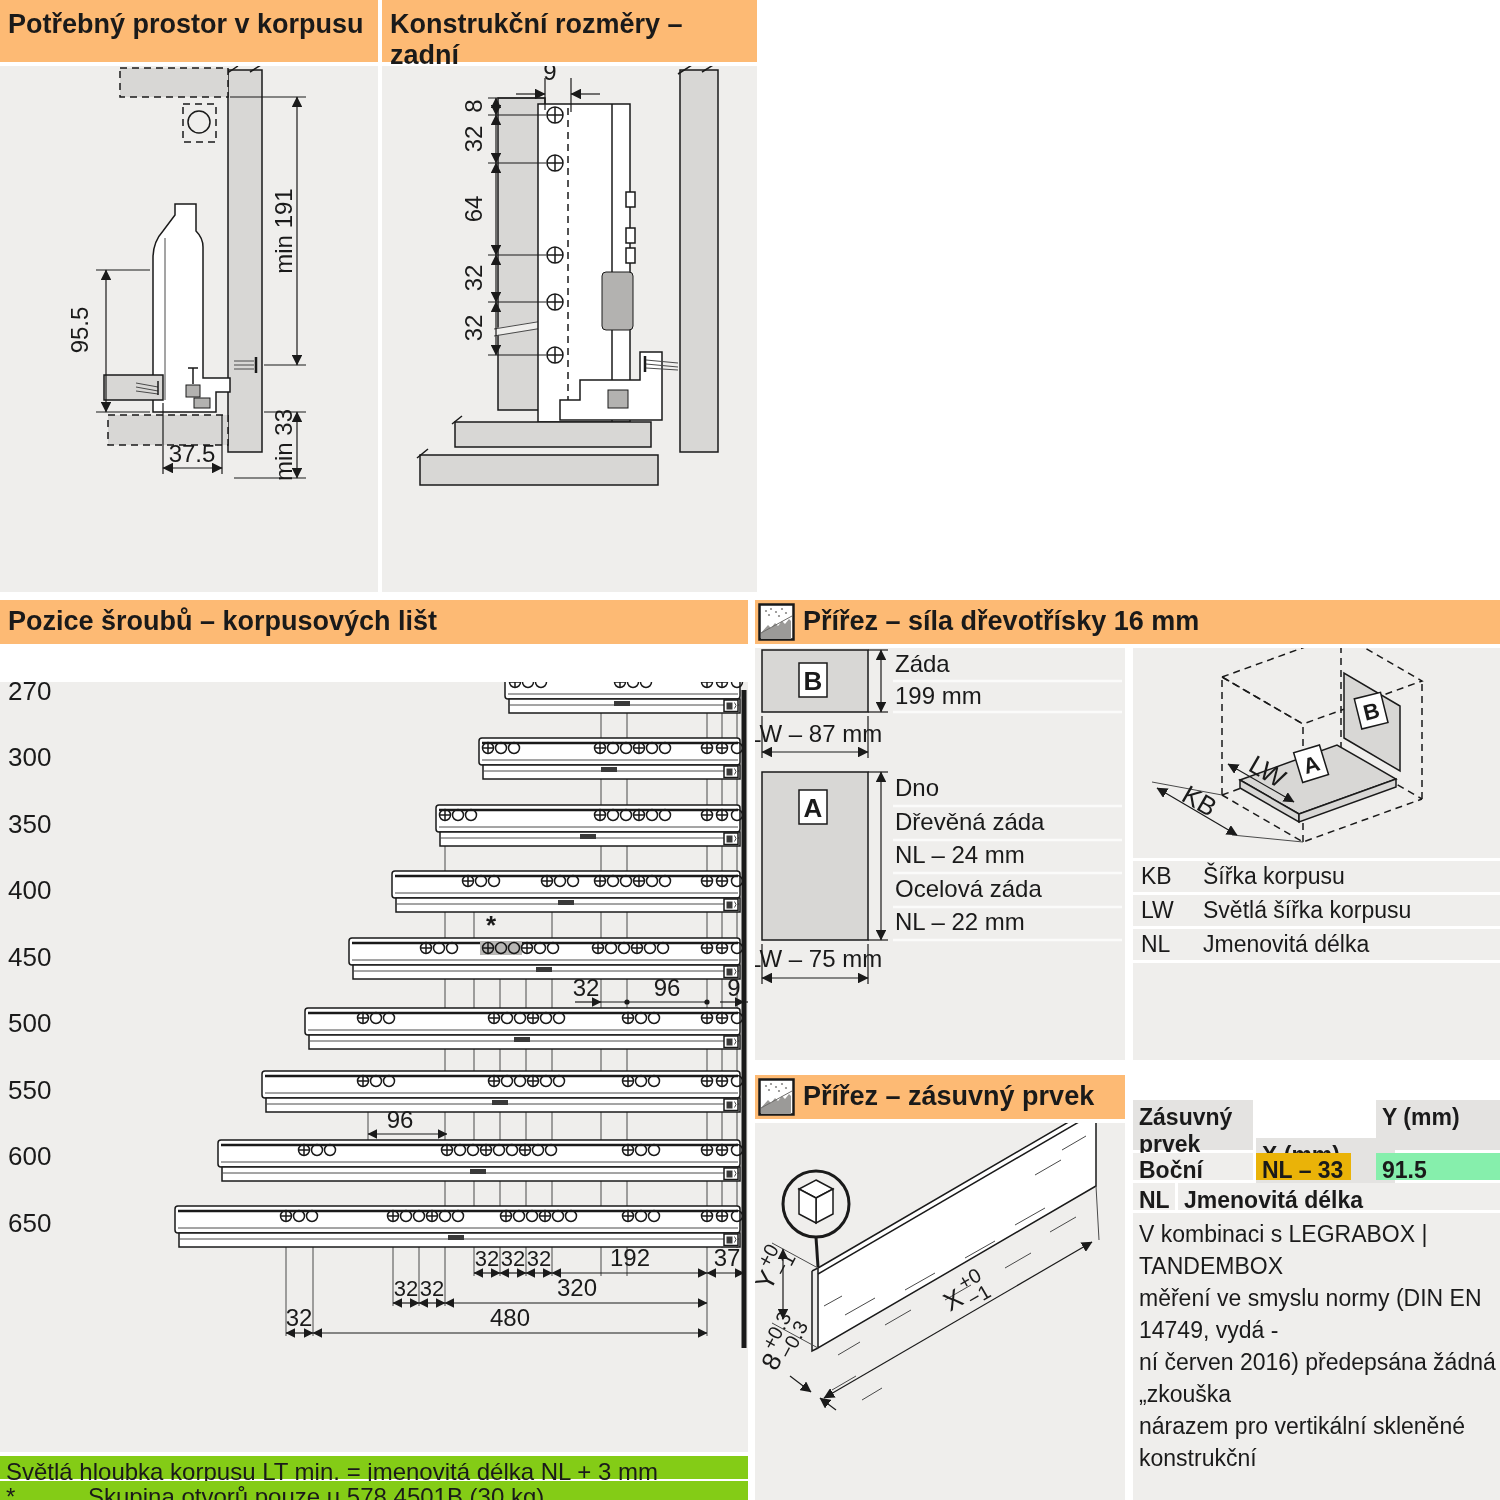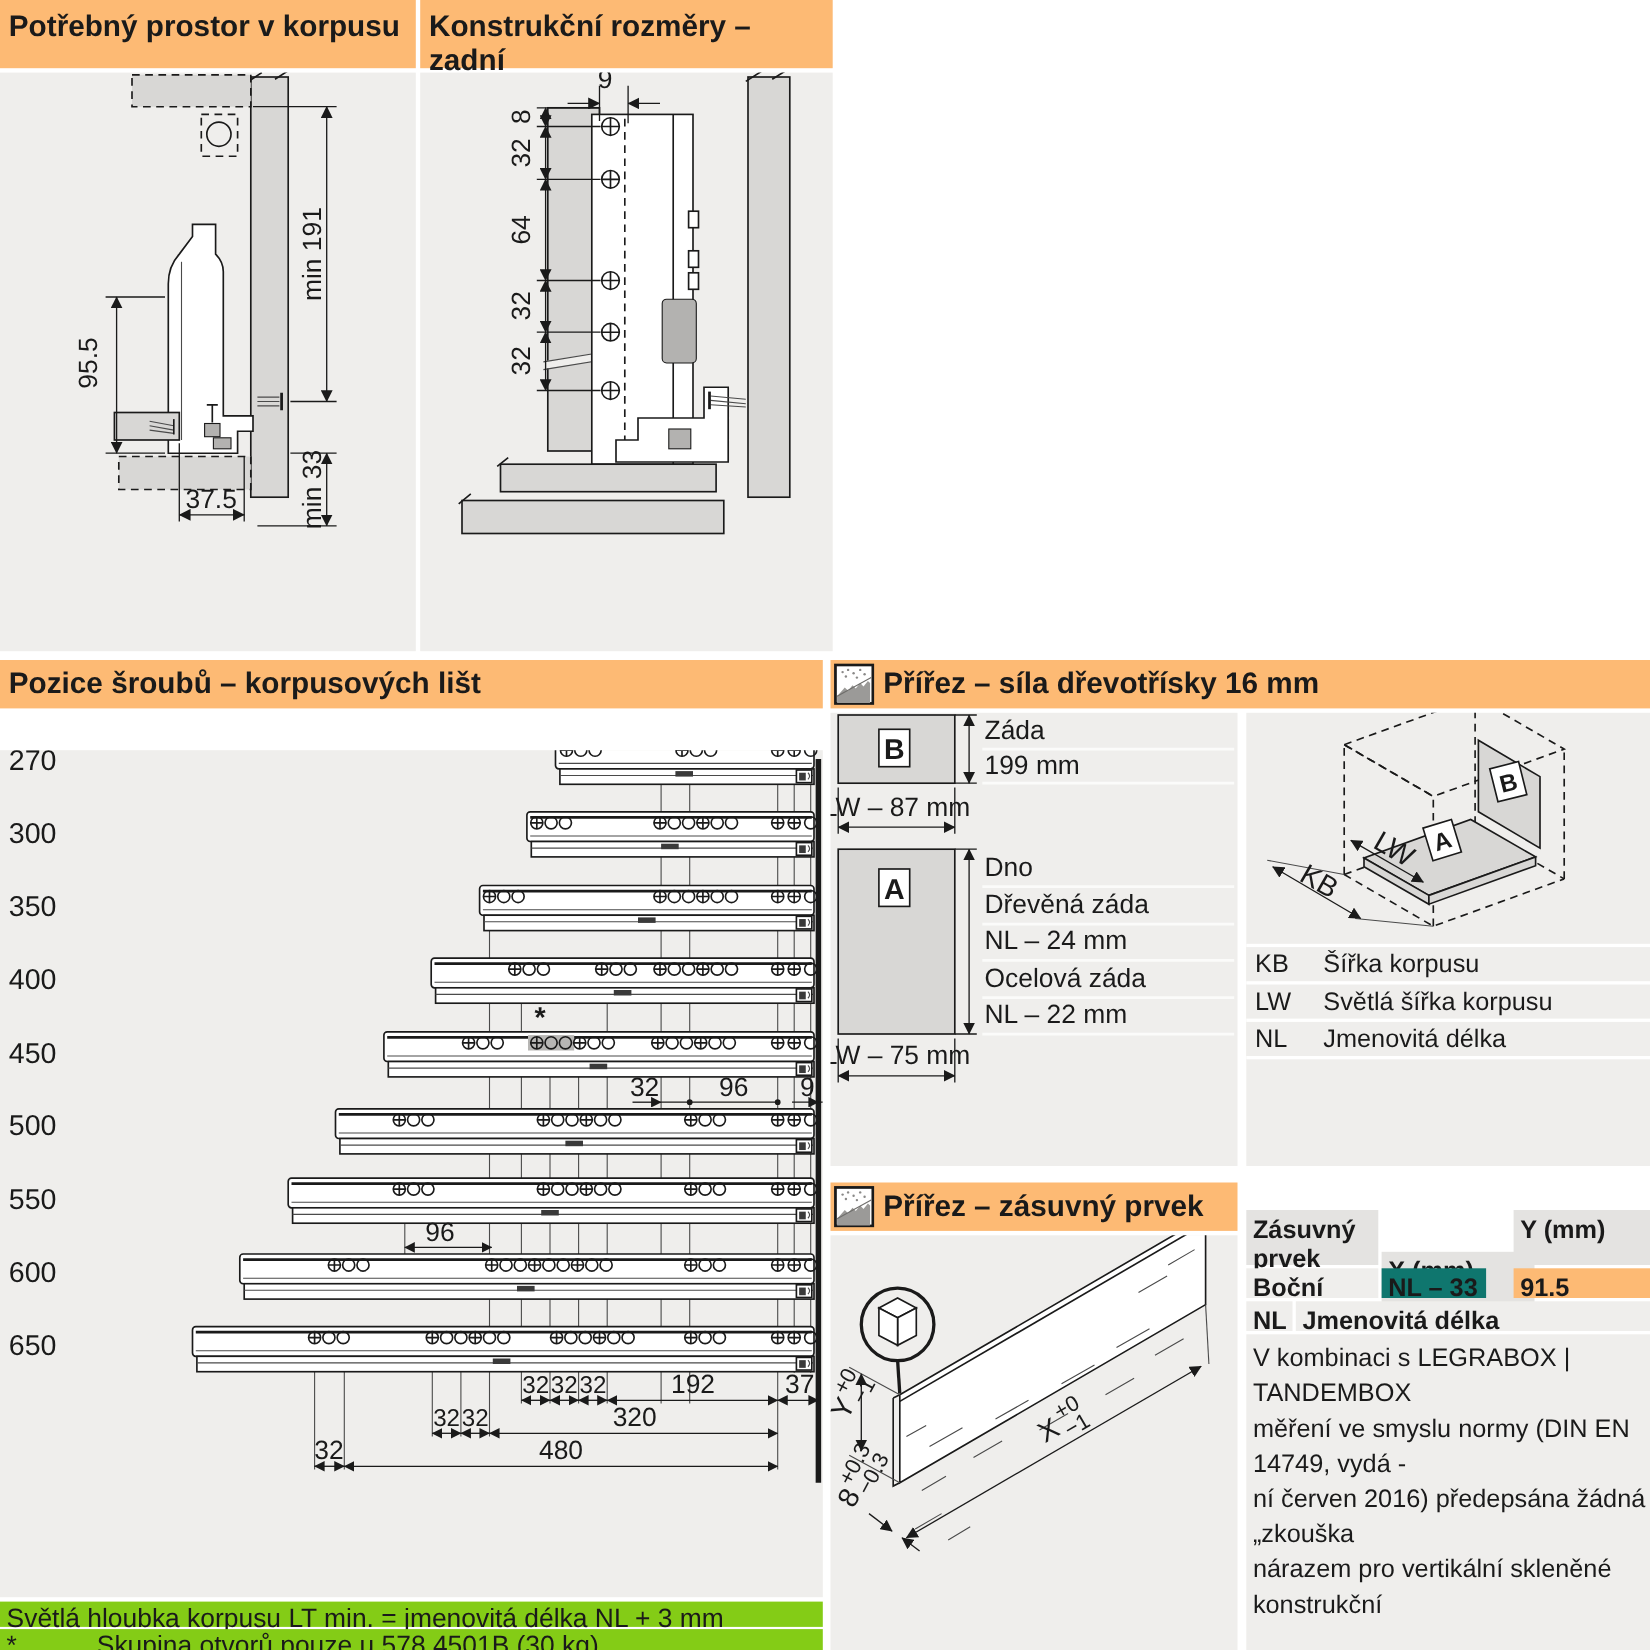--- a/index.html
+++ b/index.html
@@ -611,22 +611,22 @@
       <line class="dim" x1="790" y1="1376" x2="811" y2="1392" marker-end="url(#ar6)"></line>
       <line class="dim" x1="836" y1="1410" x2="820" y2="1398" marker-end="url(#ar6)"></line>
     </svg>
   </div>
 
   <div class="abs" style="left:1133px;top:1100px;width:367px;height:400px;">
     <div class="tbl-cell" style="left:0;top:0;width:120px;height:50px;">Zásuvný prvek</div>
     <div class="tbl-cell" style="left:123px;top:0;width:139px;height:50px;margin-top:38px;">X (mm)</div>
     <div class="tbl-cell" style="left:243px;top:0;width:124px;height:50px;">Y (mm)</div>
     <div class="tbl-cell" style="left:0;top:53px;width:120px;height:27px;background:#efeeec;">Boční</div>
-    <div class="tbl-cell" style="left:123px;top:53px;width:95px;height:27px;background:#0f766e;">NL – 33</div>
-    <div class="tbl-cell" style="left:243px;top:53px;width:124px;height:27px;background:#fdba74;">91.5</div>
+    <div class="tbl-cell" style="left:123px;top:53px;width:95px;height:27px;background:#eab308;">NL – 33</div>
+    <div class="tbl-cell" style="left:243px;top:53px;width:124px;height:27px;background:#86efac;">91.5</div>
     <div class="tbl-cell" style="left:0;top:83px;width:42px;height:27px;background:#efeeec;">NL</div>
     <div class="tbl-cell" style="left:45px;top:83px;width:322px;height:27px;background:#efeeec;">Jmenovitá délka</div>
     <div class="abs para bg" style="left:0;top:113px;width:367px;height:287px;padding:5px 0 0 6px;box-sizing:border-box;">
       <div>V kombinaci s LEGRABOX | TANDEMBOX</div>
       <div>měření ve smyslu normy (DIN EN 14749, vydá -</div>
       <div>ní červen 2016) předepsána žádná „zkouška</div>
       <div>nárazem pro vertikální skleněné konstrukční</div>
 
     </div>
   </div>

